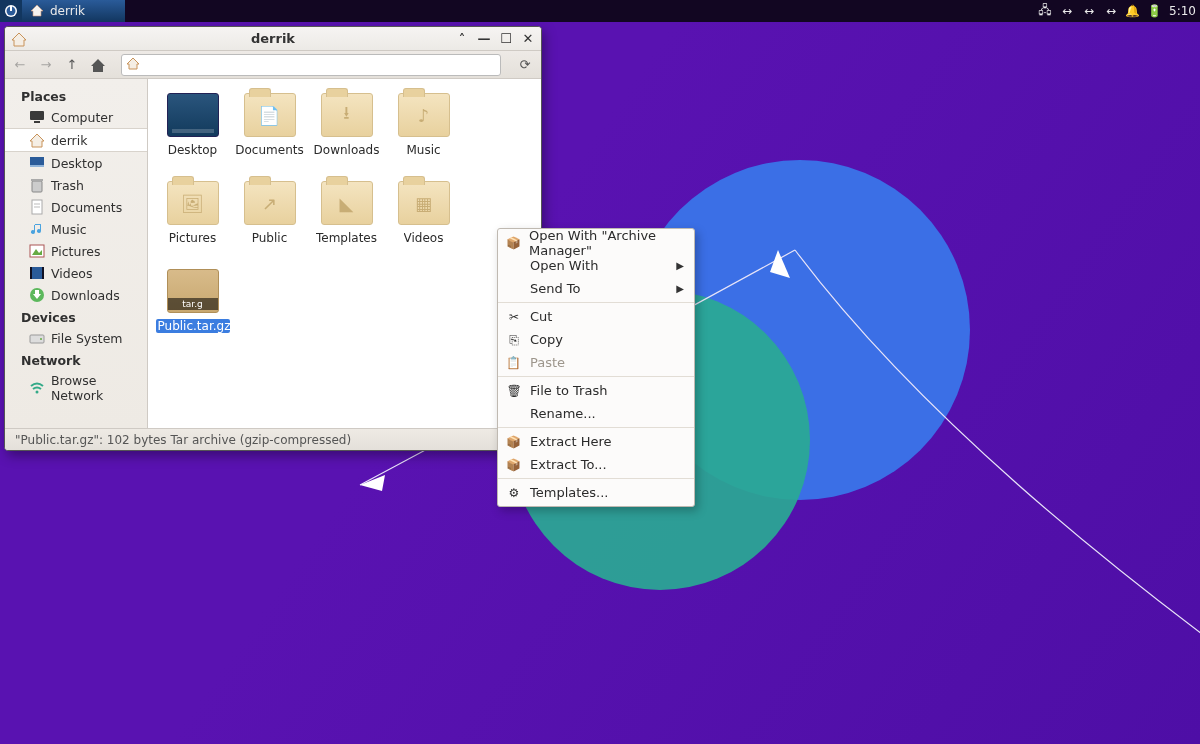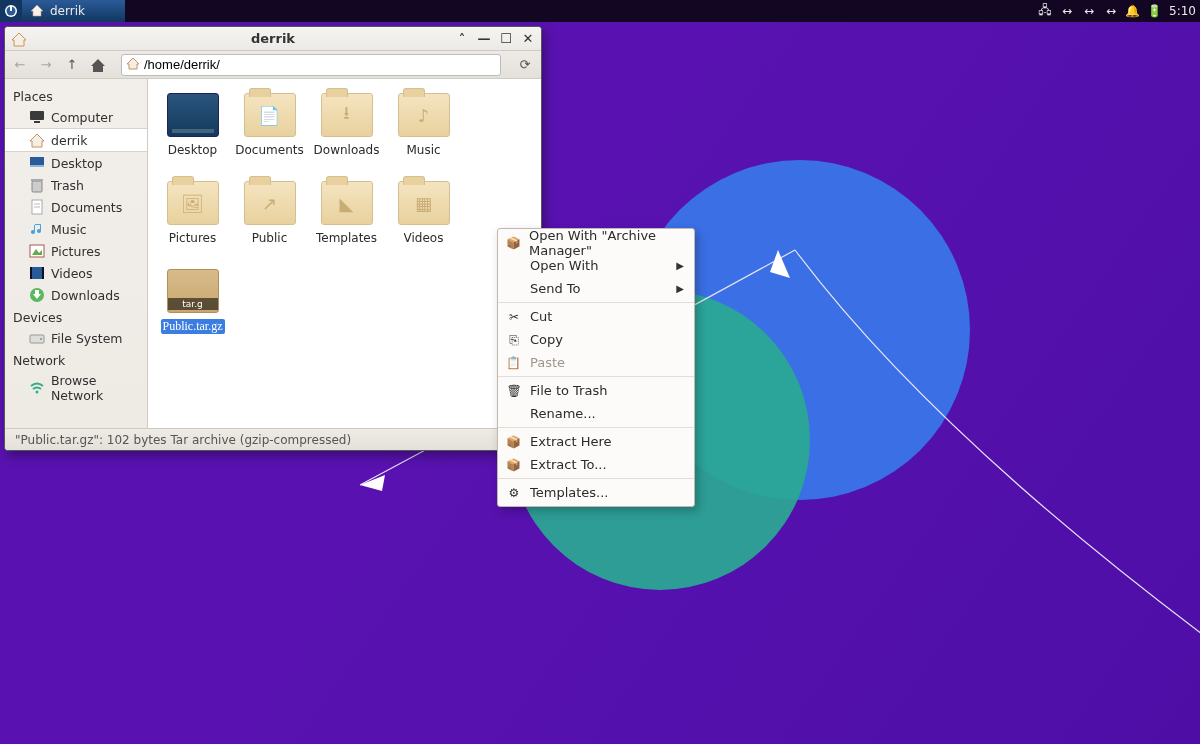--- a/index.html
+++ b/index.html
@@ -37,36 +37,36 @@
   .toolbar { height:28px; background:linear-gradient(#eeeae6,#e4e0da); display:flex; align-items:center; padding:0 6px; gap:8px; border-bottom:1px solid #cfcac4;}
   .tb-btn { width:18px; height:18px; display:flex; align-items:center; justify-content:center; color:#555;}
   .tb-btn.disabled{ opacity:.45; }
   .path { flex:1; display:flex; align-items:center; height:22px; background:#fff; border:1px solid #bbb; border-radius:3px; padding:0 4px; gap:4px; margin:0 6px;}
   .path input{ border:none; outline:none; flex:1; font-size:13px; }
   .reload { width:20px; display:flex; justify-content:center;}
 
   .body { flex:1; display:flex; min-height:0;}
 
   .sidebar { width:143px; background:linear-gradient(#f2efeb,#eeeae4); border-right:1px solid #cfcac4; padding:6px 0; color:#303030; overflow:hidden;}
-  .sb-section { font-weight:normal; padding:4px 8px 2px; font-size:12.5px;}
+  .sb-section { font-weight:bold; padding:4px 16px 2px; font-size:12.5px;}
   .sb-item { display:flex; align-items:center; gap:6px; padding:3px 8px 3px 24px; font-size:12.5px;}
   .sb-item.sel { background:#fff; border-top:1px solid #d8d3cc; border-bottom:1px solid #d8d3cc;}
   .sb-ico { width:16px; height:16px; display:flex; align-items:center; justify-content:center;}
 
   .iconview { flex:1; background:#fff; padding:10px 6px; display:flex; flex-wrap:wrap; align-content:flex-start; gap:4px 0;}
   .fileicon { width:77px; height:84px; display:flex; flex-direction:column; align-items:center; justify-content:flex-start; text-align:center; font-size:12px; color:#2b2b2b;}
   .fileicon .ic { width:52px; height:44px; border-radius:3px; margin:4px 0 6px; position:relative;}
   .folder { background:linear-gradient(#f4e4c0,#e8d19e); border:1px solid #d6bf8e;}
   .folder::before{ content:""; position:absolute; top:-6px; left:4px; width:20px; height:8px; background:#e8d19e; border:1px solid #d6bf8e; border-bottom:none; border-radius:3px 3px 0 0;}
   .folder .glyph{ position:absolute; inset:0; display:flex; align-items:center; justify-content:center; color:#c8ad75; font-size:18px;}
   .desktop-thumb{ background:linear-gradient(#2a557d,#123a5c); border:1px solid #225; }
   .desktop-thumb::after{ content:""; position:absolute; left:4px; right:4px; bottom:3px; height:4px; background:rgba(255,255,255,.2);}
   .archive { background:linear-gradient(#d8bb8a,#c8a870); border:1px solid #b08f58;}
   .archive::after{content:"tar.g"; position:absolute; left:0; right:0; bottom:2px; background:rgba(0,0,0,.55); color:#fff; font-size:9px; padding:1px 0;}
-  .fileicon.sel .lbl{ background:#3b7de0; color:#fff; padding:0 2px; border-radius:2px;font-family:Liberation Serif, serif;}
+  .fileicon.sel .lbl{ background:#3b7de0; color:#fff; padding:0 2px; border-radius:2px;}
   .lbl{ max-width:74px; overflow:hidden; white-space:nowrap;}
 
   .statusbar{ height:22px; background:linear-gradient(#eeeae4,#e4e0da); border-top:1px solid #cfcac4; display:flex; align-items:center; padding:0 10px; color:#555; font-size:12px;}
 
   
   .ctxmenu{
     position:absolute; top:228px; left:497px; width:198px;
     background:#fcfbfa; border:1px solid #bfb9b1; border-radius:3px;
     box-shadow: 3px 4px 10px rgba(0,0,0,.25);
     z-index:20; padding:2px 0;
@@ -141,21 +141,20 @@
     <span class="tb-btn">↑</span>
     <span class="tb-btn">
         <svg width="16" height="16">
           <polygon points="8,2 15,9 13,9 13,15 3,15 3,9 1,9" fill="#555"></polygon>
         </svg>
       </span>
     <div class="path">
       <span><svg width="14" height="14">
             <polygon points="7,2 13,8 11,8 11,13 3,13 3,8 1,8" fill="#f5eee4" stroke="#c8935a" stroke-width="1"></polygon>
           </svg></span>
-      <input value="/home/derrik/" style="">
     </div>
     <span class="reload tb-btn">⟳</span>
   </div>
 
   <div class="body">
     <div class="sidebar">
       <div class="sb-section">Places</div>
       <div id="sb-places">
           <div class="sb-item">
             <span class="sb-ico">

